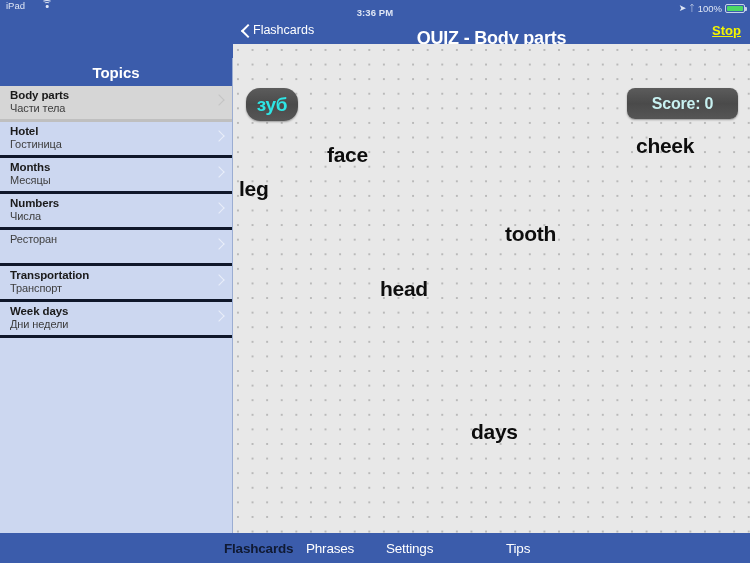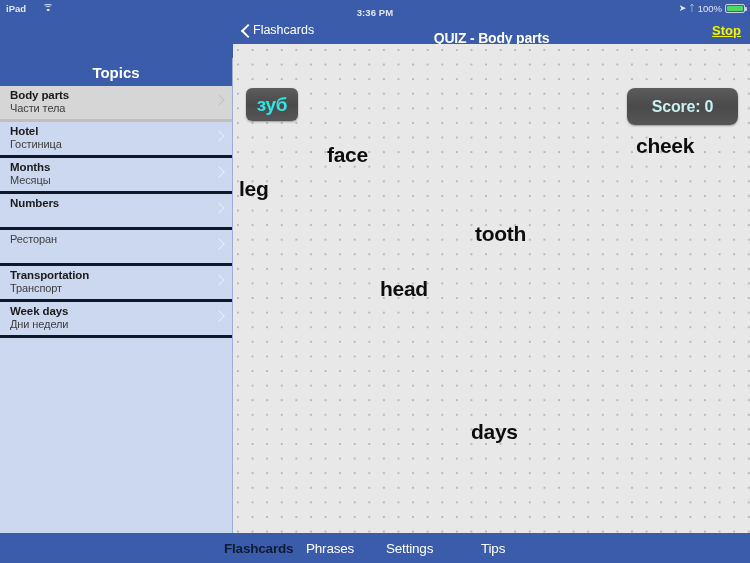--- a/index.html
+++ b/index.html
@@ -16,21 +16,21 @@
     position: absolute; top: 0; left: 0;
     width: 750px; height: 16px;
     background: #3b5cab;
     color: #dfe6f5;
     font-size: 9.5px;
     display: flex; align-items: center;
     z-index: 30;
   }
   #status-left {
     position: absolute; left: 6px; top: 0; height: 16px;
-    display: flex; align-items: center; gap: 17px; font-weight: bold;
+    display: flex; align-items: flex-start; gap: 17px;
   }
   #status-center {
     position: absolute; left: 0; width: 750px; top: 4px; height: 16px;
     display: flex; align-items: center; justify-content: center;
     font-weight: bold; letter-spacing: .1px;
   }
   #status-right {
     position: absolute; right: 5px; top: 0; height: 16px;
     display: flex; align-items: center; gap: 3px;
   }
@@ -125,21 +125,21 @@
   .back-chevron { width: 8px; height: 14px; position: relative; display: inline-block; }
   .back-chevron::before {
     content: ""; position: absolute; left: 1.5px; top: 3px;
     width: 8px; height: 8px;
     border-left: 2px solid #ffffff; border-bottom: 2px solid #ffffff;
     transform: rotate(45deg);
   }
   #nav-title {
     position: absolute; left: 0; width: 517px; top: 8px; height: 28px;
     display: flex; align-items: center; justify-content: center;
-    color: #ffffff; font-size: 14px; font-weight: bold; letter-spacing: -.2px;
+    color: #ffffff; font-size: 18px; font-weight: bold; letter-spacing: -.2px;
   }
   #stop-button {
     position: absolute; right: 9px; top: 0; height: 28px;
     display: flex; align-items: center;
     color: #f5f500; font-size: 13px; font-weight: bold; text-decoration: underline;
   }
 
   
   #quiz-area {
     position: relative;
@@ -147,32 +147,32 @@
     background-color: #e8e8e8;
     background-image:
       radial-gradient(circle at 2px 2px, #b9b9b9 1.1px, transparent 1.3px);
     background-size: 14.6px 14.6px;
     background-position: 3px 4px;
     overflow: hidden;
   }
   .chip {
     position: absolute;
     background: linear-gradient(180deg, #5c5c5c 0%, #4a4a4a 50%, #565656 100%);
-    border-radius: 6px;
+    border-radius: 14px;
     display: flex; align-items: center; justify-content: center;
     box-shadow: 0 1px 2px rgba(0,0,0,.35);
   }
   #prompt-chip {
     left: 13px; top: 44px; width: 52px; height: 33px;
   }
   #prompt-chip .chip-text {
     color: #2ee6e6; font-size: 19px; font-weight: bold; letter-spacing: -.3px;
   }
   #score-chip {
-    right: 12px; top: 44px; width: 111px; height: 37px;
+    right: 12px; top: 44px; width: 111px; height: 31px;
     border-radius: 8px;
   }
   #score-chip .chip-text {
     color: #c8f2f2; font-size: 16px; font-weight: bold; letter-spacing: -.2px;
   }
   .answer-word {
     position: absolute;
     color: #0d0d0d;
     font-size: 21px;
     font-weight: bold;
@@ -238,20 +238,21 @@
     </div>
 
     <div class="topic-row">
       <div class="topic-en">Months</div>
       <div class="topic-ru">Месяцы</div>
       <span class="topic-chevron"></span>
     </div>
 
     <div class="topic-row">
       <div class="topic-en">Numbers</div>
+      <div class="topic-ru">Числа</div>
       <span class="topic-chevron"></span>
     </div>
 
     <div class="topic-row">
       <div class="topic-ru">Ресторан</div>
       <span class="topic-chevron"></span>
     </div>
 
     <div class="topic-row">
       <div class="topic-en">Transportation</div>
@@ -286,25 +287,25 @@
       <span class="chip-text">зуб</span>
     </div>
 
     <div class="chip" id="score-chip">
       <span class="chip-text">Score: 0</span>
     </div>
 
     <div class="answer-word" style="left: 94px; top: 99px;">face</div>
     <div class="answer-word" style="left: 403px; top: 90px;">cheek</div>
     <div class="answer-word" style="left: 6px; top: 133px;">leg</div>
-    <div class="answer-word" style="left: 242px; top: 178px;">tooth</div>
+    <div class="answer-word" style="left: 272px; top: 178px;">tooth</div>
     <div class="answer-word" style="left: 147px; top: 233px;">head</div>
     <div class="answer-word" style="left: 238px; top: 376px;">days</div>
 
   </div>
 </div>
 
 <div id="tabbar">
   <div class="tab-item active" style="left: 224px;">Flashcards</div>
   <div class="tab-item" style="left: 306px;">Phrases</div>
   <div class="tab-item" style="left: 386px;">Settings</div>
-  <div class="tab-item" style="left: 481px; text-align: right;">Tips</div>
+  <div class="tab-item" style="left: 506px; text-align: right;">Tips</div>
 </div>
 
 </body></html>

